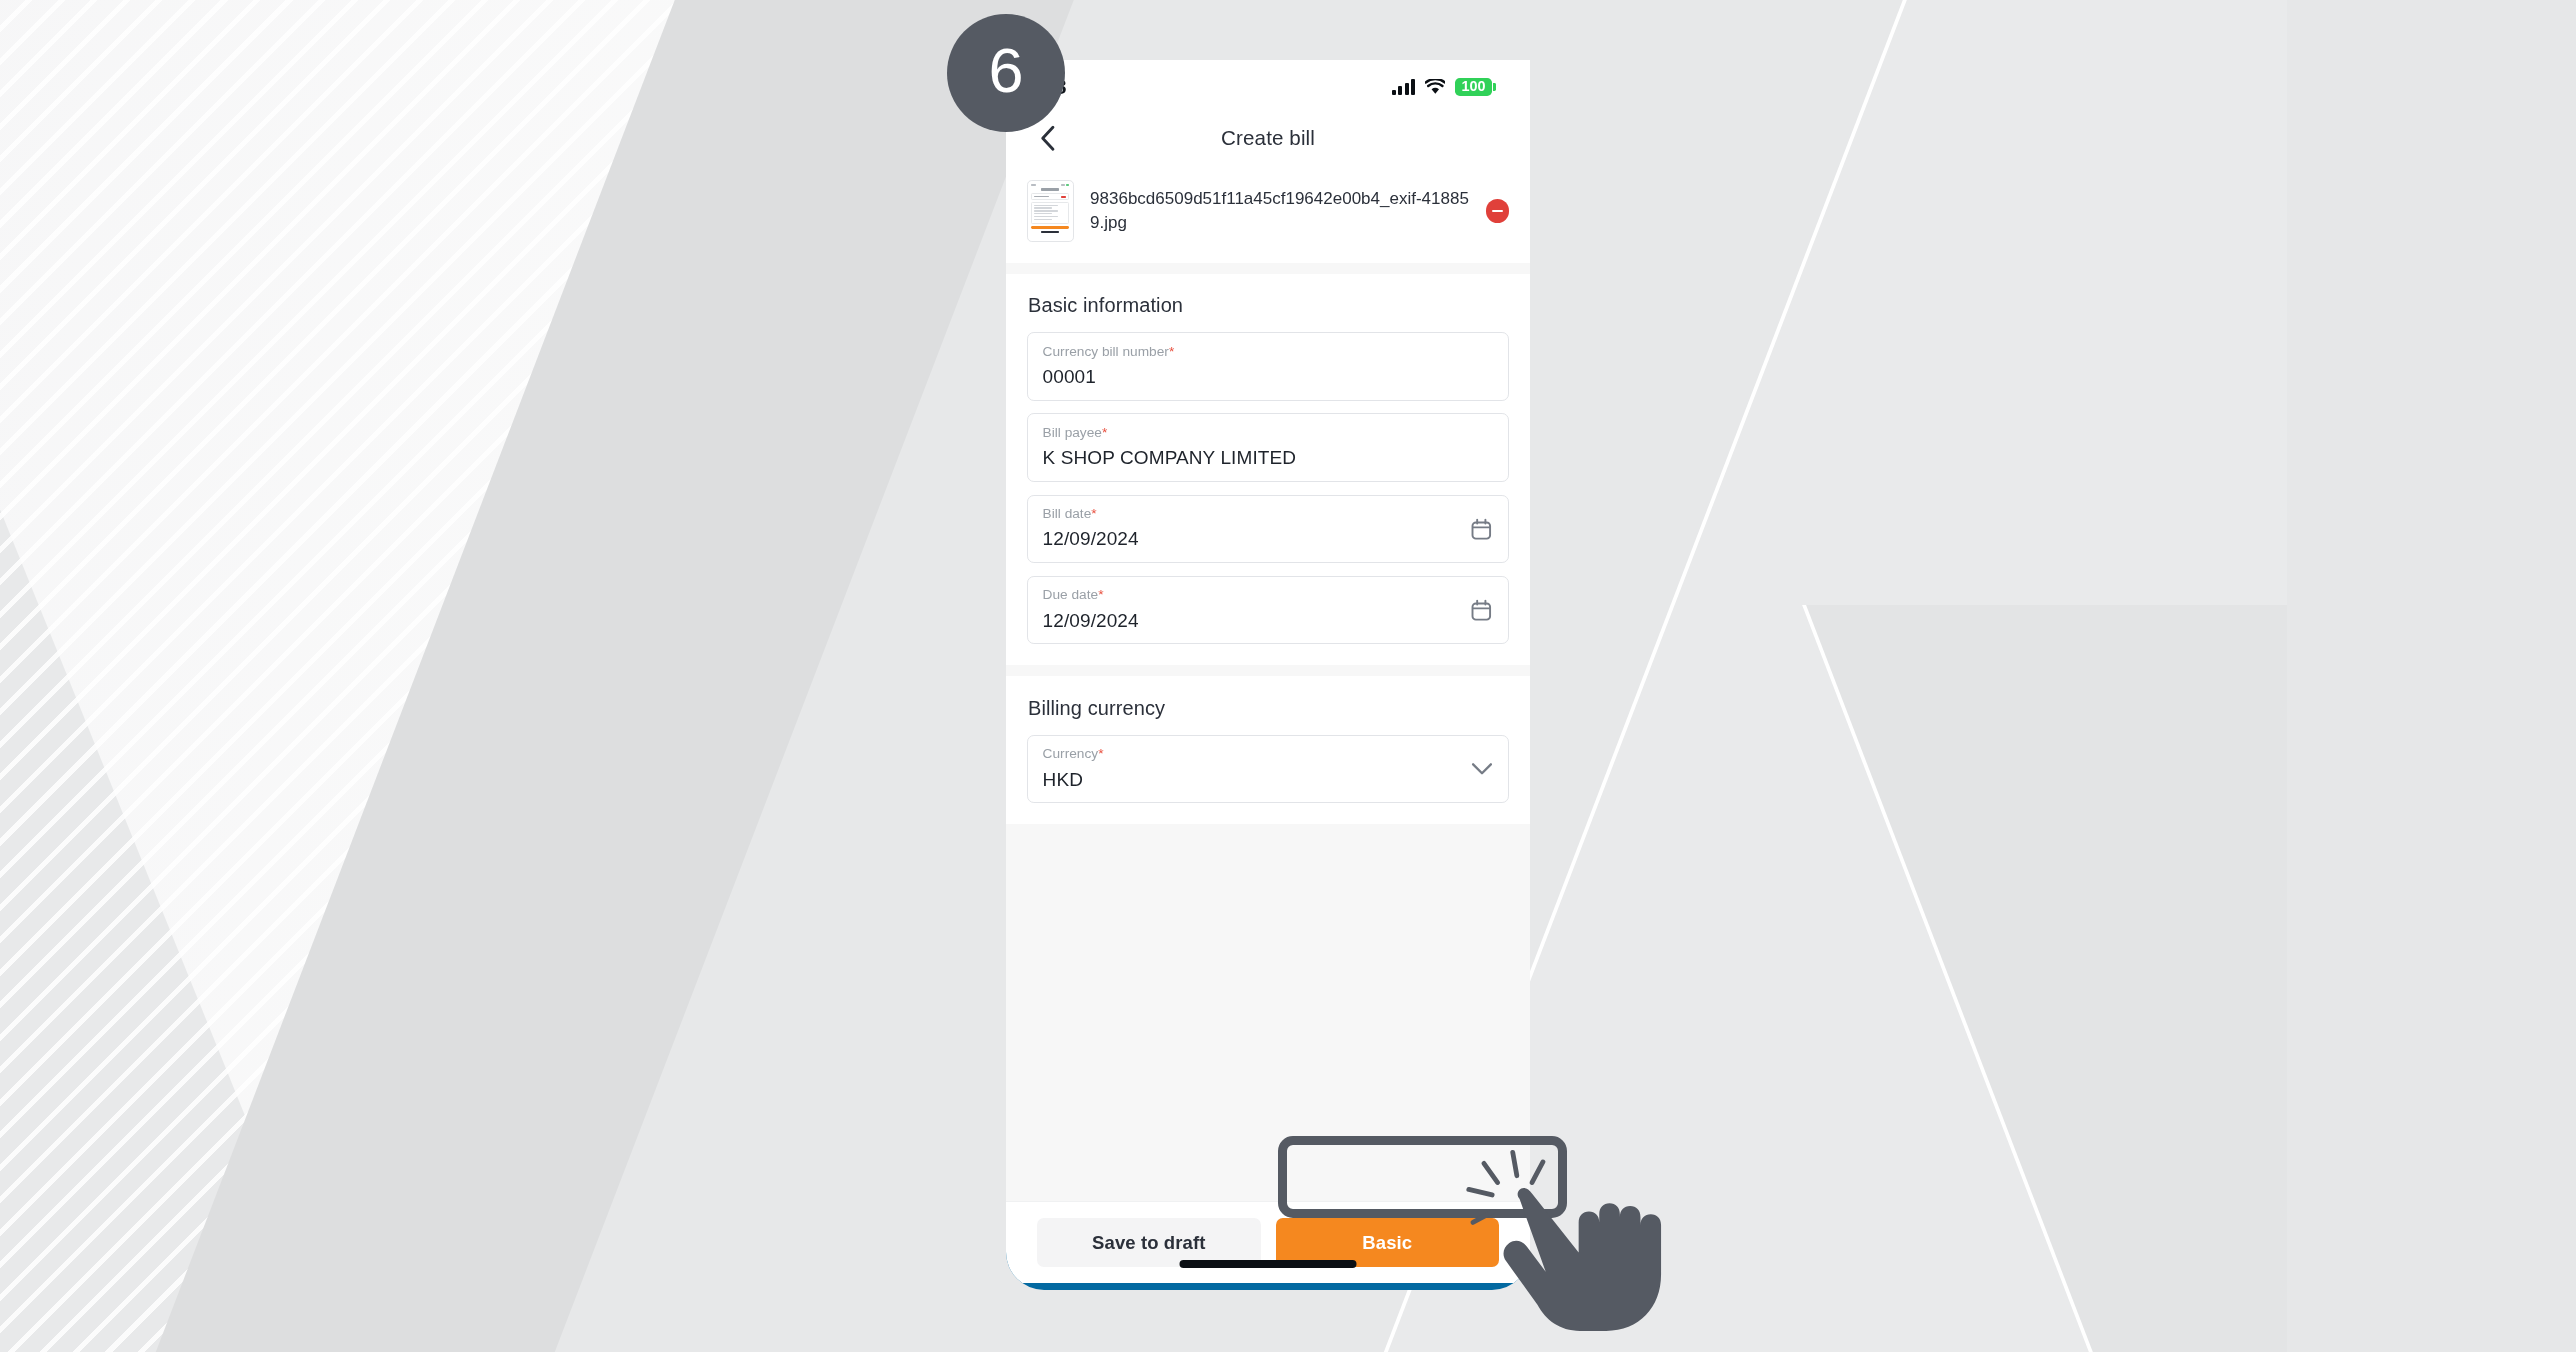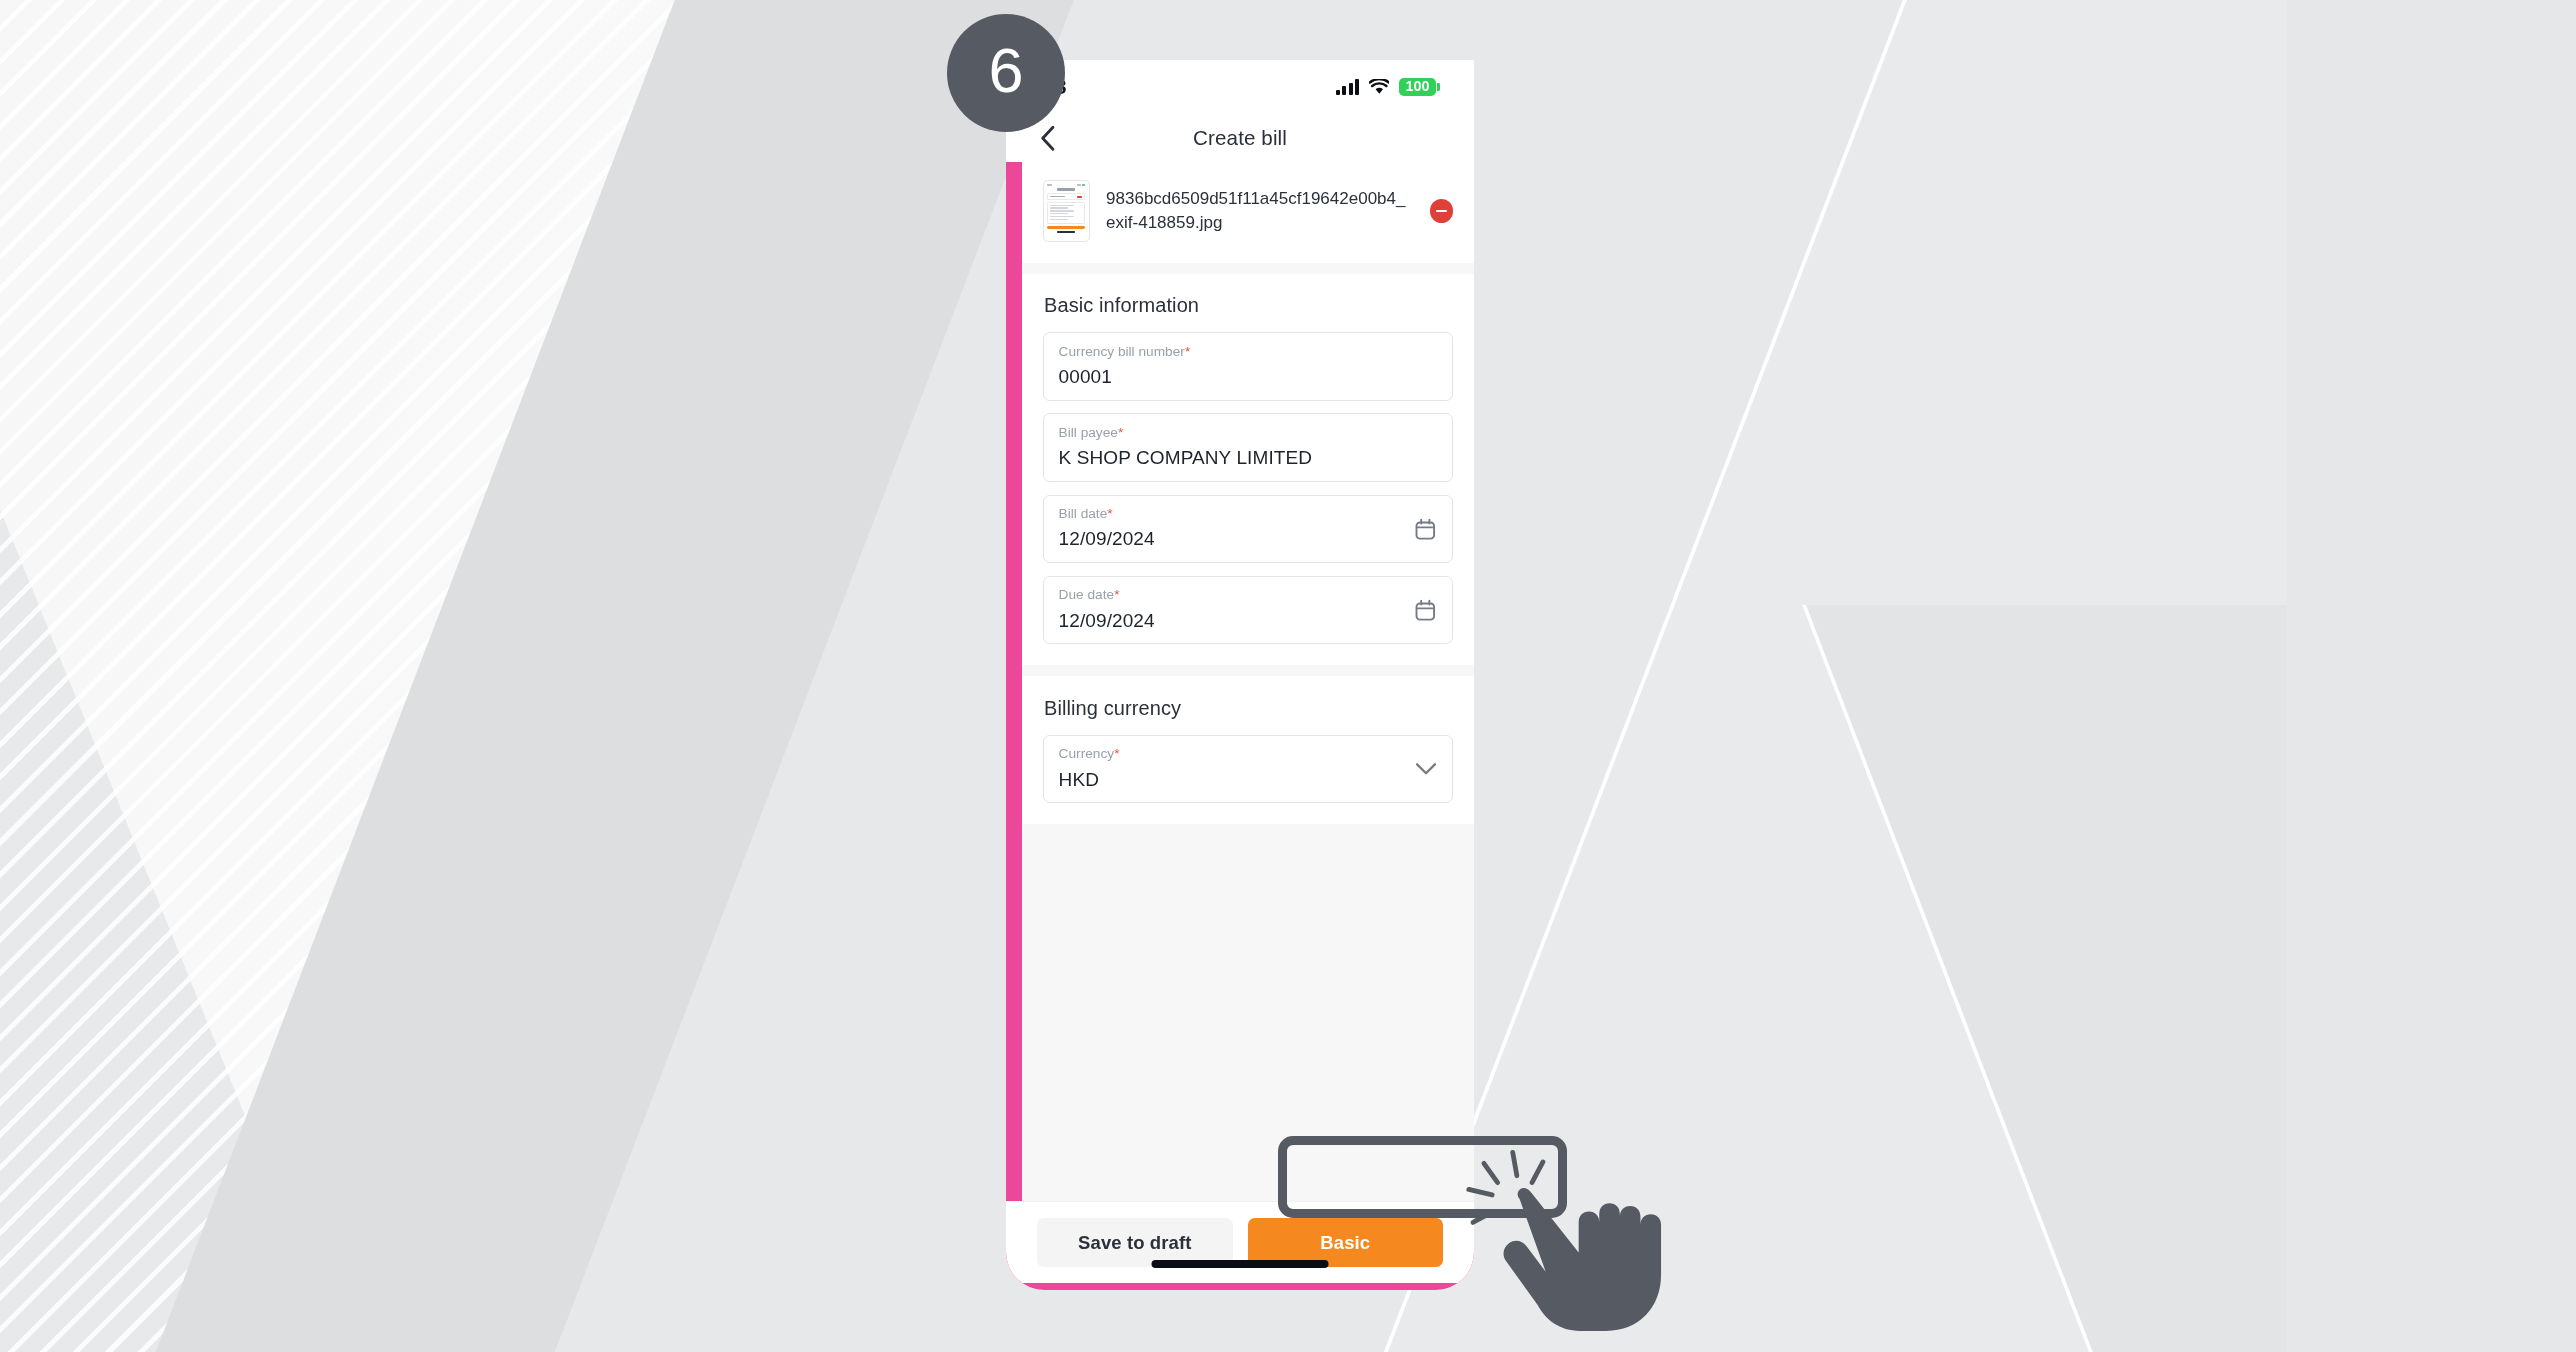--- a/index.html
+++ b/index.html
@@ -82,23 +82,23 @@
     right: 0; top: 0;
     width: 289px; height: 1353px;
     background: #e6e7e8;
   }
 
   
   #phone {
     position: absolute;
     left: 1006px;
     top: 60px;
-    width: 468px;
+    width: 524px;
     height: 1230px;
-    background: #ec4899;
+    background: #0369a1;
     border-radius: 0 0 38px 38px;
     overflow: hidden;
     z-index: 20;
   }
 
   
   .statusbar {
     position: relative;
     height: 54px;
     display: flex;
@@ -167,21 +167,20 @@
     color: #2b303a;
     letter-spacing: 0.1px;
   }
 
   
   .screen-body {
     background: #f7f7f7;
     height: 1039px;
     padding: 0 0 0 0;
     overflow: hidden;
-    margin-left: 16px;
   }
 
   .card {
     background: #ffffff;
     margin: 0 0 11px 0;
     padding: 18px 20.6px 20.6px 20.6px;
   }
 
   
   .attach-row {

